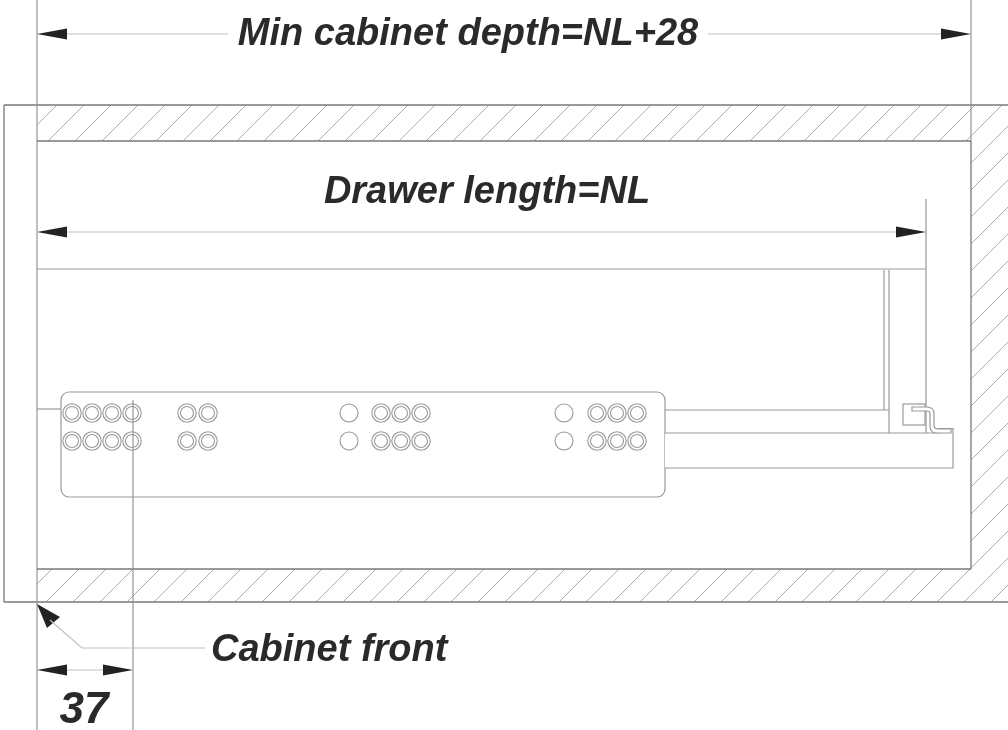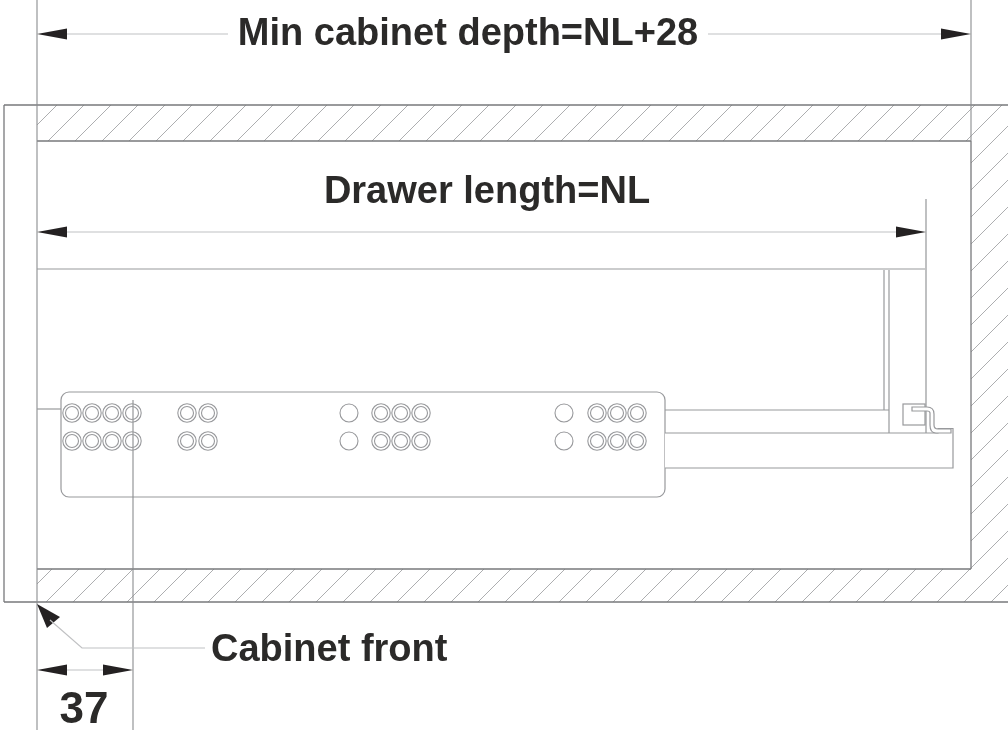--- a/index.html
+++ b/index.html
@@ -1,16 +1,16 @@
 <!DOCTYPE html>
 <html><head>
 <meta charset="utf-8">
 <style>
   html,body{margin:0;padding:0;background:#ffffff;}
-  .stage{position:relative;width:1008px;height:730px;background:#ffffff;overflow:hidden;}
+  .stage{position:relative;width:1008px;height:730px;background:#ffffff;overflow:hidden;font-style:italic;}
   svg{display:block;}
   text{font-family:"Liberation Sans","DejaVu Sans",sans-serif;font-weight:bold;fill:#2b2a29;}
   .t-large{font-size:38px;}
   .t-num{font-size:44px;}
   .outline{stroke:#77787b;stroke-width:1.3;fill:none;}
   .slide{stroke:#98999c;stroke-width:1.2;fill:none;}
   .dim{stroke:#c0c1c3;stroke-width:1.2;fill:none;}
   .ext{stroke:#8a8c8f;stroke-width:1.1;fill:none;}
   .arrow{fill:#242122;stroke:none;}
   .hatchfill{fill:url(#hatch);stroke:none;}

